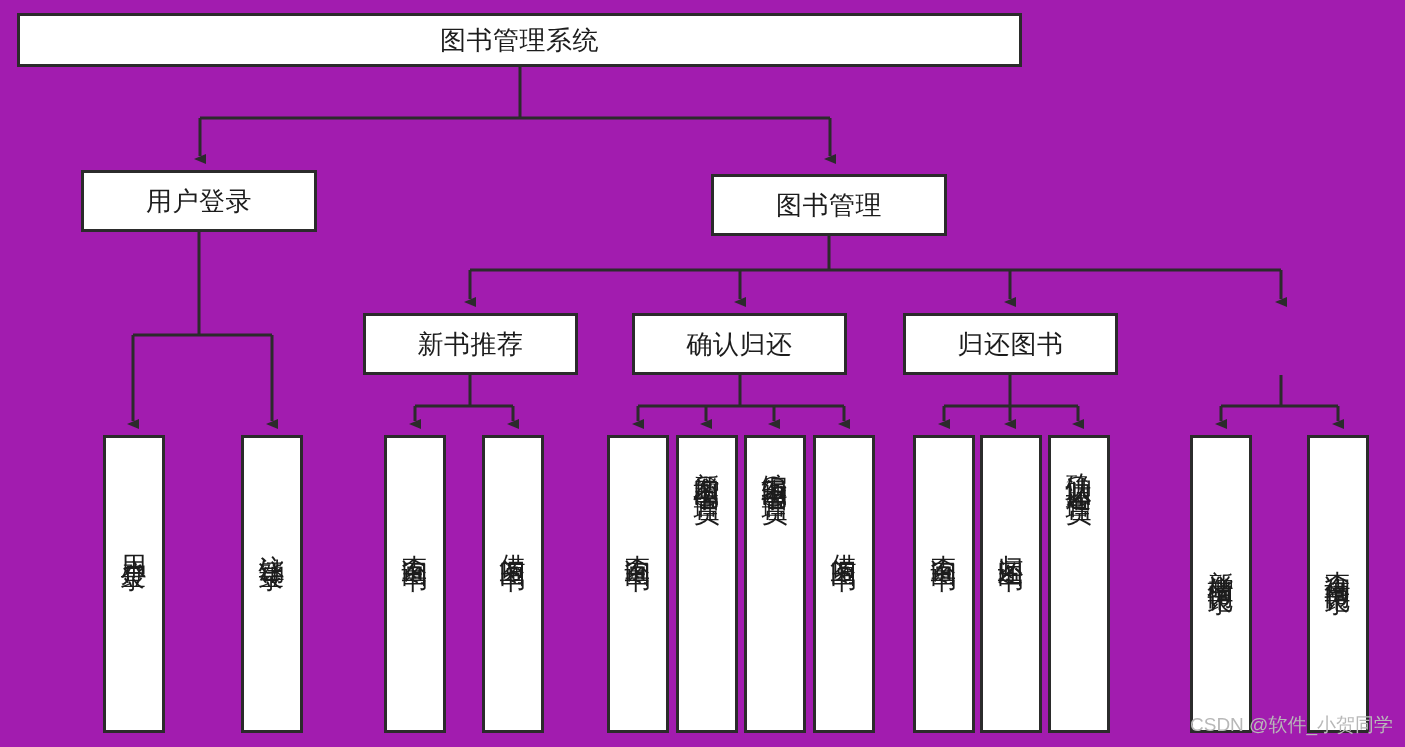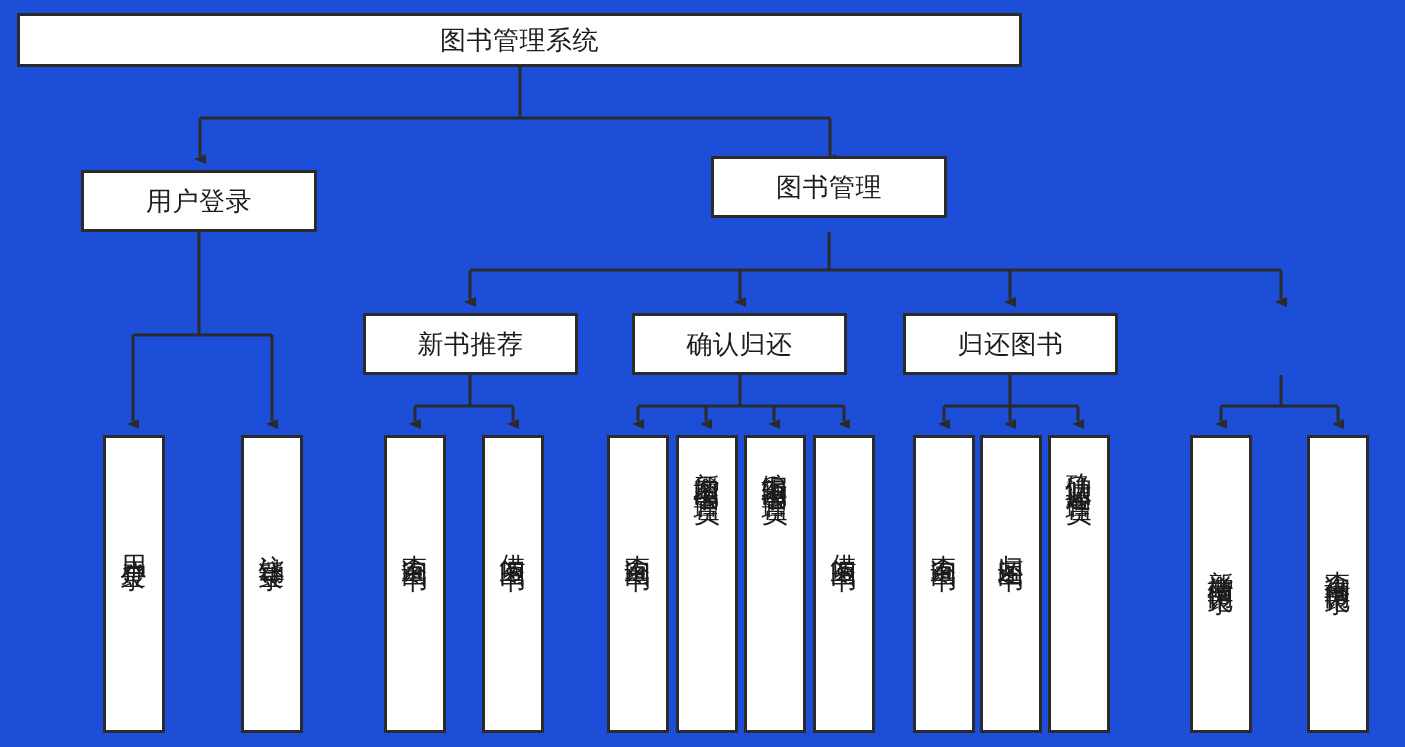--- a/index.html
+++ b/index.html
@@ -8,21 +8,21 @@
     background: #ffffff;
   }
   body {
     font-family: "Liberation Sans", "DejaVu Sans", sans-serif;
     color: #1a1a1a;
   }
   #canvas {
     position: relative;
     width: 1405px;
     height: 747px;
-    background: #1d4ed8;
+    background: #a21caf;
     overflow: hidden;
   }
   svg#edges {
     position: absolute;
     left: 0;
     top: 0;
     width: 1405px;
     height: 747px;
   }
   .node {
@@ -130,21 +130,21 @@
     </g>
   </svg>
 
   <div class="node horizontal" style="left:17px; top:13px; width:1005px; height:54px;">
     <span class="label">图书管理系统</span>
   </div>
 
   <div class="node horizontal" style="left:81px; top:170px; width:236px; height:62px;">
     <span class="label">用户登录</span>
   </div>
-  <div class="node horizontal" style="left:711px; top:156px; width:236px; height:62px;">
+  <div class="node horizontal" style="left:711px; top:174px; width:236px; height:62px;">
     <span class="label">图书管理</span>
   </div>
 
   <div class="node horizontal" style="left:363px; top:313px; width:215px; height:62px;align-items:center;">
     <span class="label">新书推荐</span>
   </div>
   <div class="node horizontal" style="left:632px; top:313px; width:215px; height:62px;">
     <span class="label">确认归还</span>
   </div>
   <div class="node horizontal" style="left:903px; top:313px; width:215px; height:62px;">
@@ -188,14 +188,15 @@
     <span class="label">确认归还（管理员）</span>
   </div>
 
   <div class="node vertical midshort" style="left:1190px; top:435px; width:62px; height:298px;">
     <span class="label">新增借阅记录</span>
   </div>
   <div class="node vertical midshort" style="left:1307px; top:435px; width:62px; height:298px;">
     <span class="label">查询借阅记录</span>
   </div>
 
+  <div class="watermark">CSDN @软件_小贺同学</div>
 
 </div>
 
 </body></html>

